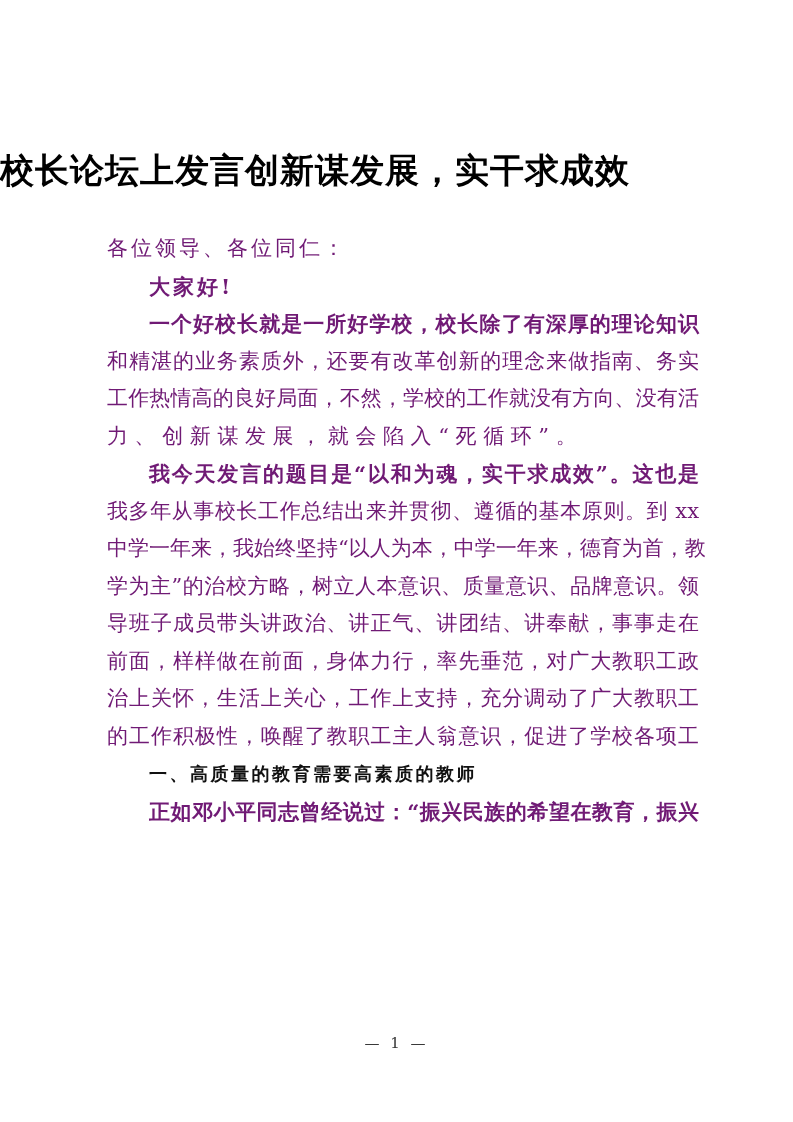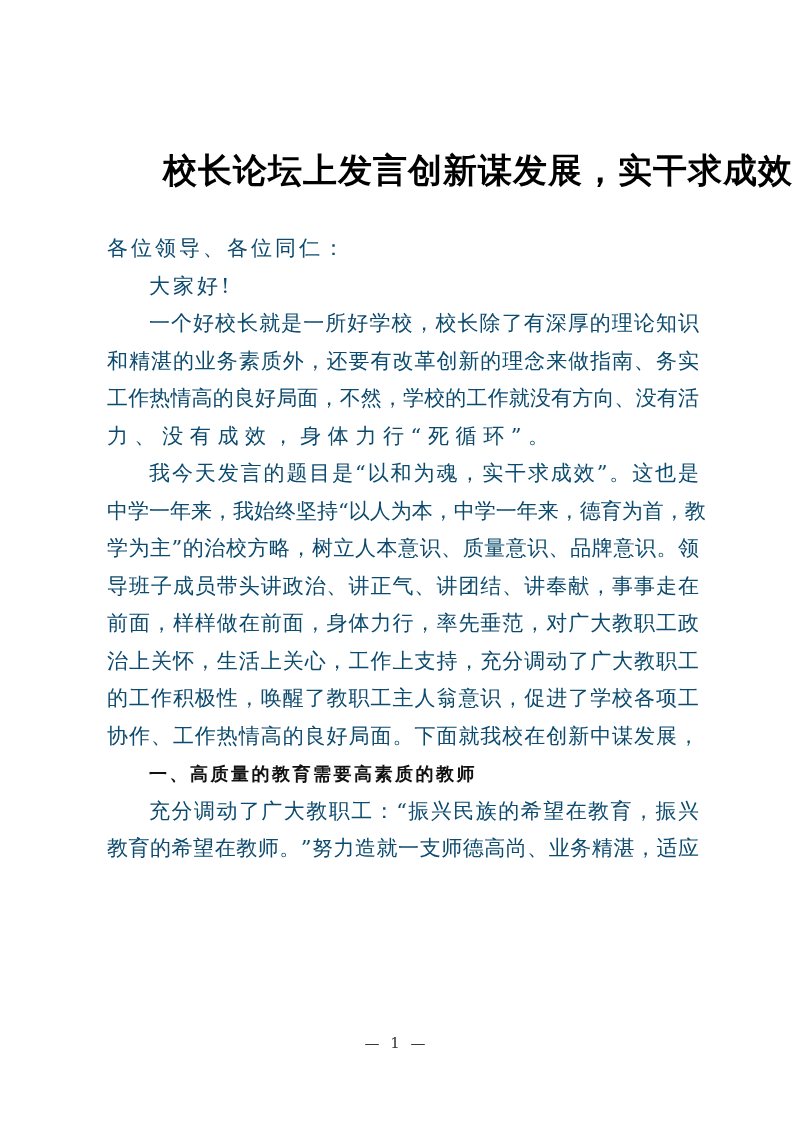--- a/index.html
+++ b/index.html
@@ -20,21 +20,21 @@
       left: 0; top: 0;
       width: 793px;
       height: 1122px;
       background: #ffffff;
     }
     .title {
       position: absolute;
       left: 0;
       width: 793px;
       top: 148px;
-      text-align: right;
+      text-align: left;
       font-family: "DejaVu Sans", "Liberation Sans", sans-serif;
       font-weight: bold;
       font-size: 34px;
       letter-spacing: 1px;
       line-height: 44px;
       color: #000000;
       margin: 0;
     }
     .body {
       position: absolute;
@@ -42,28 +42,29 @@
       top: 230px;
       width: 592px;
     }
     .line {
       height: 37.5px;
       line-height: 37.5px;
       font-size: 21px;
       white-space: nowrap;
       text-align: justify;
       text-align-last: justify;
-      color: #0c4a6e;
+      color: #701a75;
     }
     .line.last {
       text-align-last: left;
       letter-spacing: 6.6px;
     }
     .line.indent {
       padding-left: 42px;
+      font-weight: bold;
     }
     .line.salutation {
       text-align-last: left;
       letter-spacing: 3px;
     }
     .line.heading {
       font-family: "DejaVu Sans", "Liberation Sans", sans-serif;
       font-weight: bold;
       font-size: 18px;
       text-align-last: left;
@@ -90,38 +91,37 @@
 
   <div class="body">
 
     <div class="line salutation">各位领导、各位同仁：</div>
     <div class="line indent salutation">大家好!</div>
 
     <div>
       <div class="line indent">一个好校长就是一所好学校，校长除了有深厚的理论知识</div>
       <div class="line">和精湛的业务素质外，还要有改革创新的理念来做指南、务实</div>
       <div class="line">工作热情高的良好局面，不然，学校的工作就没有方向、没有活</div>
-      <div class="line last">力、没有成效，身体力行“死循环”。</div>
+      <div class="line last">力、创新谋发展，就会陷入“死循环”。</div>
     </div>
 
     <div>
       <div class="line indent">我今天发言的题目是“以和为魂，实干求成效”。这也是</div>
+      <div class="line">我多年从事校长工作总结出来并贯彻、遵循的基本原则。到 xx</div>
       <div class="line">中学一年来，我始终坚持“以人为本，中学一年来，德育为首，教</div>
       <div class="line">学为主”的治校方略，树立人本意识、质量意识、品牌意识。领</div>
       <div class="line">导班子成员带头讲政治、讲正气、讲团结、讲奉献，事事走在</div>
       <div class="line">前面，样样做在前面，身体力行，率先垂范，对广大教职工政</div>
       <div class="line">治上关怀，生活上关心，工作上支持，充分调动了广大教职工</div>
       <div class="line">的工作积极性，唤醒了教职工主人翁意识，促进了学校各项工</div>
-      <div class="line">协作、工作热情高的良好局面。下面就我校在创新中谋发展，</div>
     </div>
 
     <div class="line indent heading">一、高质量的教育需要高素质的教师</div>
 
     <div>
-      <div class="line indent">充分调动了广大教职工：“振兴民族的希望在教育，振兴</div>
-      <div class="line">教育的希望在教师。”努力造就一支师德高尚、业务精湛，适应</div>
+      <div class="line indent">正如邓小平同志曾经说过：“振兴民族的希望在教育，振兴</div>
     </div>
 
   </div>
 
   <div class="page-number">— 1 —</div>
 
 </div>
 
 </body></html>

